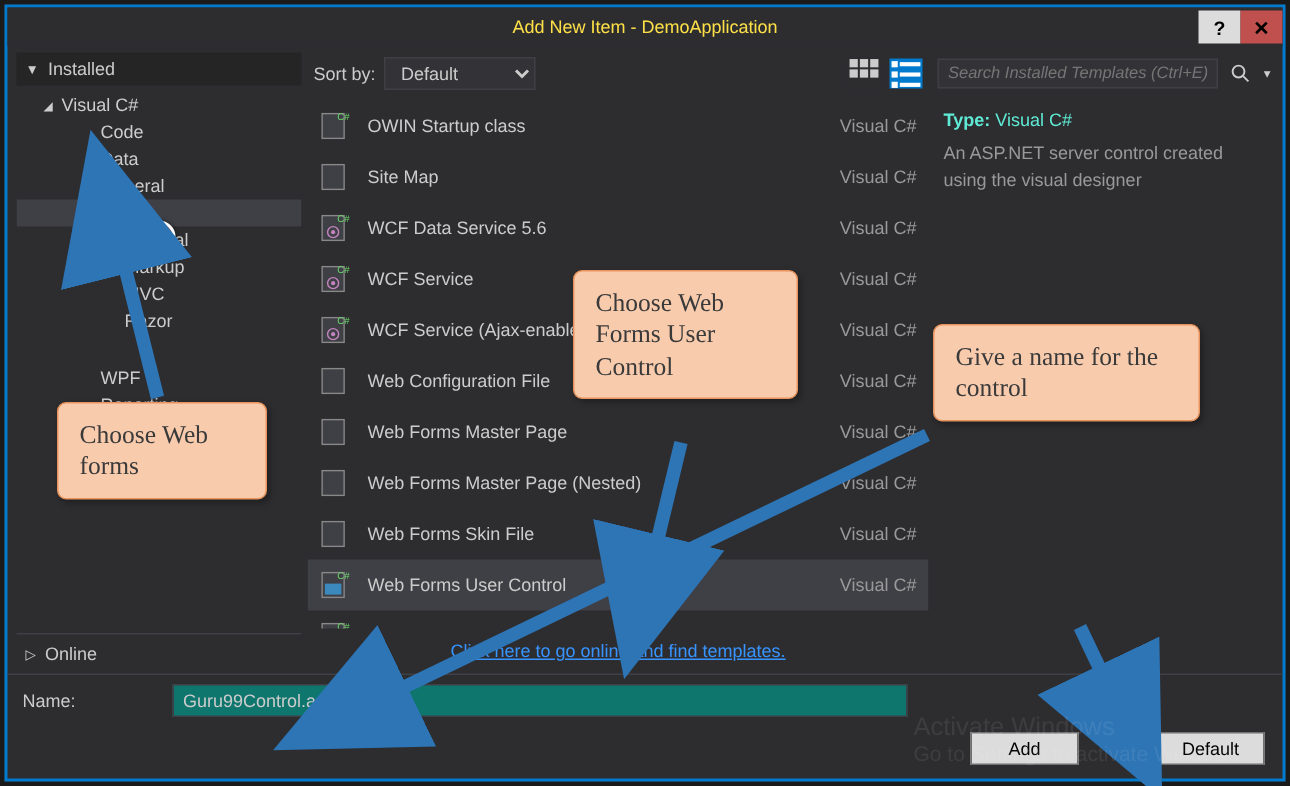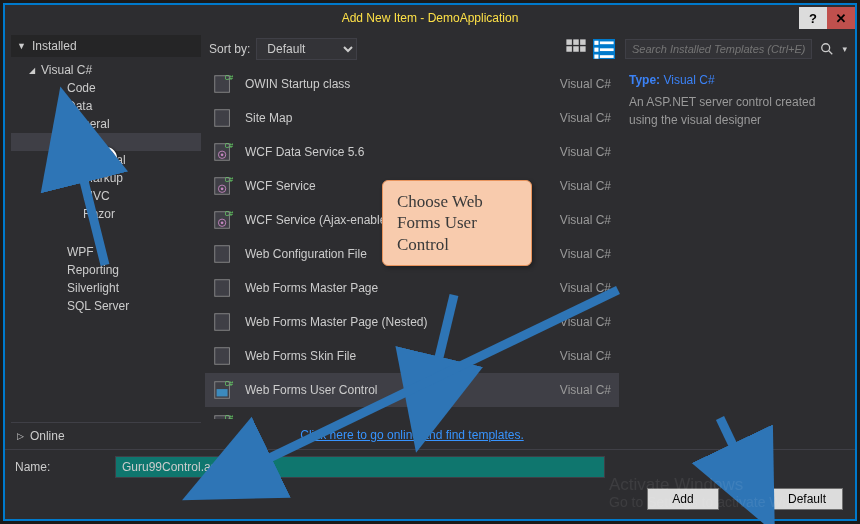--- a/index.html
+++ b/index.html
@@ -37,21 +37,21 @@
   .row .label { flex: 1; white-space: nowrap; overflow: hidden; text-overflow: ellipsis;}
   .row .lang { color: #999; font-size: 12px; white-space: nowrap;}
   .tmpl-link { text-align:center; padding: 6px 0; }
   .tmpl-link a { color:#3794ff; font-size:12px; text-decoration:underline; cursor:pointer;}
 
   .right { width: 226px; display: flex; flex-direction: column; color: #ccc; font-size: 12px; }
   .search-wrap { height: 28px; display:flex; align-items:center; gap:4px; padding:0 2px;}
   .search-wrap input { flex:1; background:#333337; border:1px solid #3f3f46; color:#999; font-size:11px; padding:3px 6px; font-style:italic;}
   .search-icon { width:22px; height:22px; display:flex; align-items:center; justify-content:center; color:#ccc; cursor:pointer;}
   .right-info { padding: 8px 6px; line-height:1.5;}
-  .right-info .typ { color:#3b82f6; }
+  .right-info .typ { color:#5eead4; }
   .right-info .desc { color:#999; margin-top: 4px; }
 
   .bottom { height: 70px; border-top: 1px solid #3f3f46; padding: 6px 10px; display:flex; flex-direction:column; gap: 10px; }
   .name-row { display:flex; align-items:center; gap:10px;}
   .name-row label { color:#ccc; font-size:12px; width: 90px;}
   .name-row input { flex: 0 0 490px; background:#0f766e; color:#ccc; border:1px solid #3f3f46; padding:3px 6px; font-size:12px;}
   .btn-row { display:flex; justify-content:flex-end; gap:8px; padding-right: 2px;}
   .btn-row button { width: 72px; height: 22px; font-size:12px; background:#dcdcdc; border:1px solid #707070; cursor:pointer;margin-left:44px;}
 
   
@@ -358,21 +358,23 @@
     </div>
     <div class="btn-row">
       <button>Add</button>
       <button>Default</button>
     </div>
   </div>
 </div>
 
 <div class="anno" style="inset:0">
 
+  <div class="callout" style="left:38px; top:268px; width:140px;">Choose Web forms</div>
   <div class="callout" style="left:382px; top:180px; width:150px;">Choose Web Forms User Control</div>
+  <div class="callout" style="left:622px; top:216px; width:178px;">Give a name for the control</div>
 
   <div class="badge" style="left:95px; top:147px;">1</div>
   <div class="badge" style="left:425px; top:380px;">2</div>
   <div class="badge" style="left:225px; top:466px;">3</div>
   <div class="badge" style="left:745px; top:466px;">4</div>
 
   <svg class="arrow-svg" style="left:0; top:0;" width="860" height="524">
     <defs>
         <marker id="ah" markerWidth="12" markerHeight="12" refX="2" refY="5" orient="auto">
           <path d="M0,0 L0,10 L11,5 z" fill="#2e75b6"></path>

